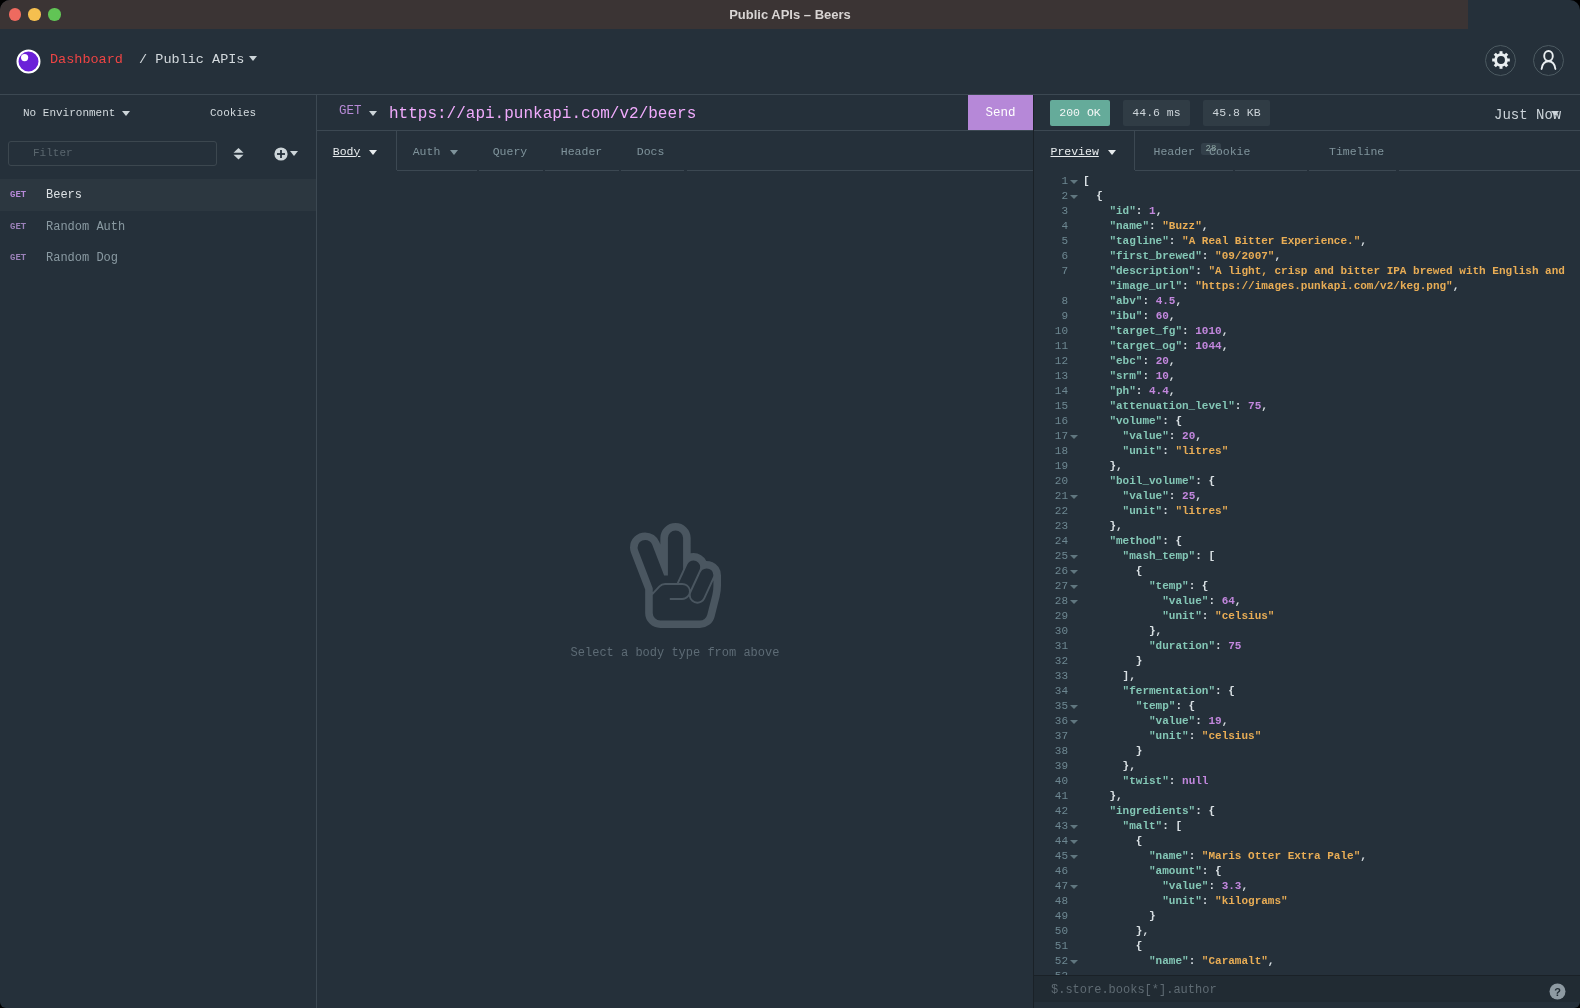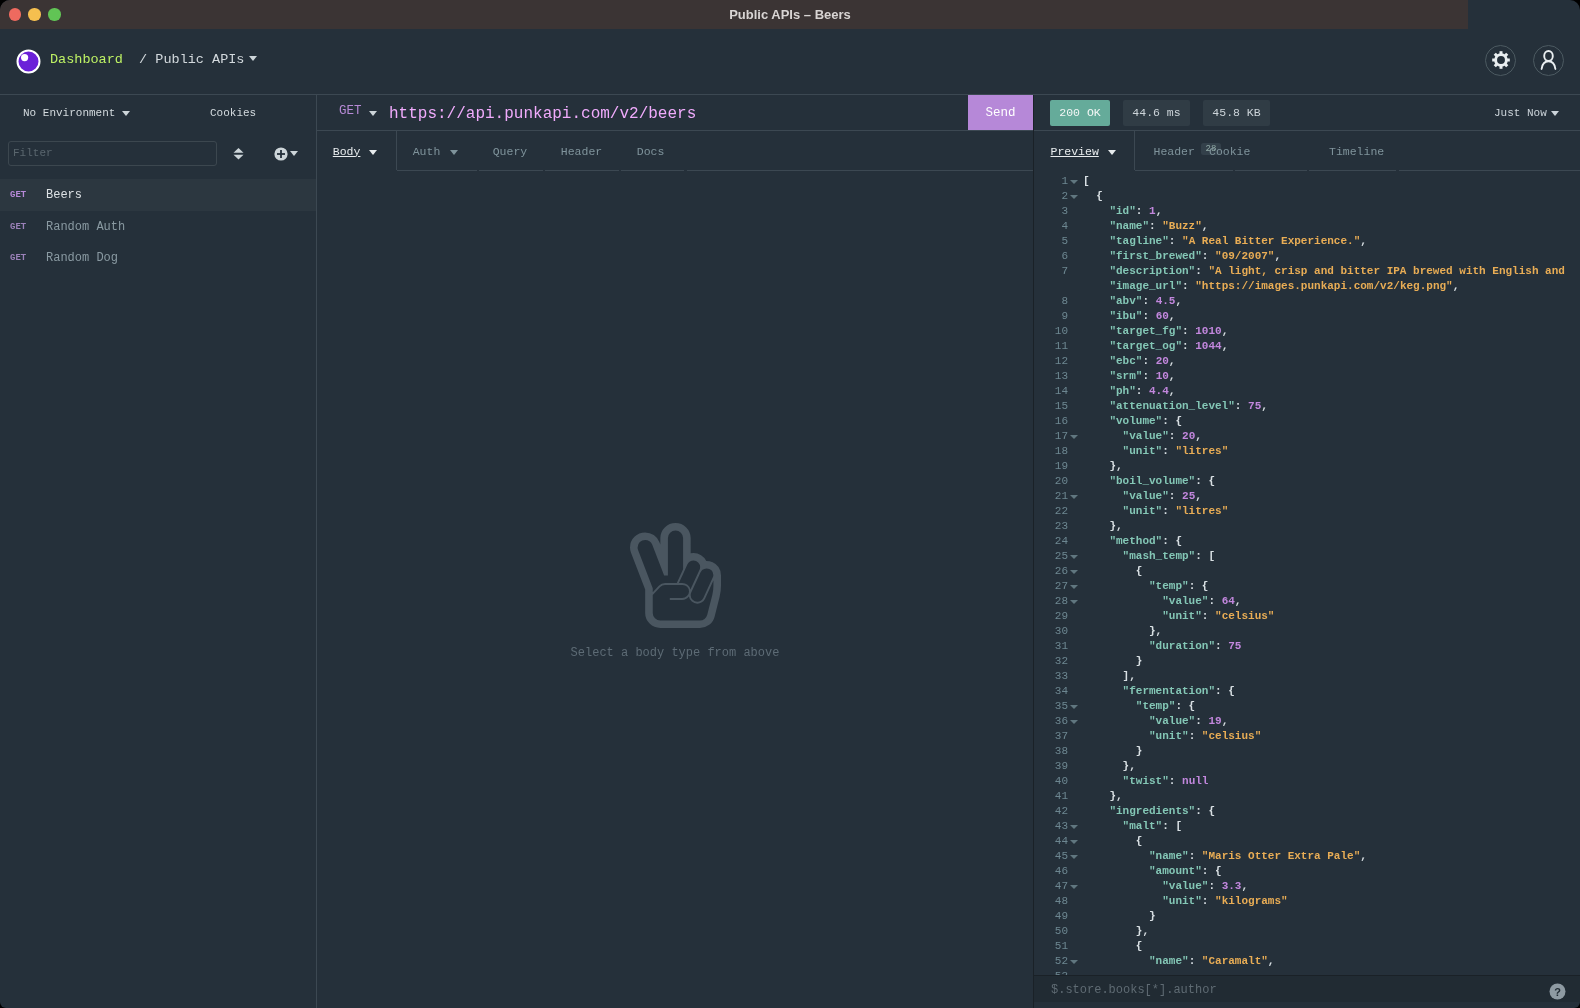--- a/index.html
+++ b/index.html
@@ -7,48 +7,48 @@
 body{font-family:"Liberation Mono",monospace;position:relative}
 .abs{position:absolute}
 #win{position:absolute;inset:0;background:#25303a;border-radius:10px 10px 6px 6px;overflow:hidden}
 
 #titlebar{position:absolute;left:0;top:0;width:1468px;height:29px;background:#3b3434}
 .tl{position:absolute;top:8px;width:12.5px;height:12.5px;border-radius:50%}
 #title{position:absolute;left:0;top:0;width:1580px;height:29px;line-height:29px;text-align:center;font-family:"Liberation Sans",sans-serif;font-weight:bold;font-size:13px;color:#d8d4d3}
 
 #hdr{position:absolute;left:0;top:29px;width:1580px;height:65px}
 #crumb{position:absolute;left:50px;top:22px;height:17px;line-height:17px;font-size:13.5px;color:#d3d9dd}
-#crumb .dash{color:#bef264}
+#crumb .dash{color:#ef4444}
 .circbtn{position:absolute;top:15.5px;width:31px;height:31px;border:1px solid #4c5a61;border-radius:50%}
 
 .hline{position:absolute;height:1px;background:#3c4852}
 .vline{position:absolute;width:1px;background:#3c4852}
 
 #sb-env{position:absolute;left:23px;top:107px;font-size:11px;color:#d3dade}
 #sb-cookies{position:absolute;left:210px;top:107px;font-size:11px;color:#d3dade}
-#sb-filter{position:absolute;left:8px;top:141px;width:209px;height:25px;border:1px solid #3c474f;border-radius:3px;font-size:11px;color:#5a666e;line-height:23px;padding-left:4px}
+#sb-filter{position:absolute;left:8px;top:141px;width:209px;height:25px;border:1px solid #3c474f;border-radius:3px;font-size:11px;color:#5a666e;line-height:23px;padding-left:24px}
 .row{position:absolute;left:0;width:316px;height:31.5px}
 .row .get{position:absolute;left:10px;top:11px;font-size:9px;font-weight:bold;color:#b286d2;letter-spacing:0px}
 .row .nm{position:absolute;left:46px;top:9px;font-size:12px;color:#8a9aa2}
 .caret{display:inline-block;width:0;height:0;border-left:4.5px solid transparent;border-right:4.5px solid transparent;border-top:5px solid #cdd5d9}
 
 #url-get{position:absolute;left:339px;top:104px;font-size:12.5px;color:#b78ad6}
 #url-text{position:absolute;left:389px;top:105px;font-size:16px;color:#f0abfc}
 #send{position:absolute;left:968px;top:95px;width:65px;height:36px;background:#b688d8;color:#fff;font-size:12.5px;text-align:center;line-height:36px;font-family:"Liberation Mono",monospace}
 .tab{position:absolute;top:144.5px;font-size:11.5px;color:#7f939b}
 .tab.active{color:#e8ecee}
 .tab.active .lbl{text-decoration:underline}
 .badge{position:absolute;left:1201px;top:142.5px;height:12.5px;line-height:12.5px;background:#33404a;border-radius:2.5px;font-size:9px;color:#93aca8;padding:0 4.5px}
 
 #empty-icon{position:absolute;left:630px;top:523px}
 #empty-text{position:absolute;left:317px;width:716px;top:646px;text-align:center;font-size:12px;color:#5d6b75}
 
 .chip{position:absolute;top:100px;height:26px;border-radius:2px;background:#303c45;color:#ccd4d9;font-size:11.5px;text-align:center;line-height:26px}
 #chip-ok{background:#65ab9a;color:#f2f6f5}
-#justnow{position:absolute;left:1494px;top:106.5px;font-size:11px;color:#ccd4da}
+#justnow{position:absolute;left:1494px;top:106.5px;font-size:14px;color:#ccd4da}
 
 #gutter{position:absolute;left:1040px;top:174px;width:28px;font-size:11px;color:#6d8791;text-align:right}
 #gutter div{height:15px;line-height:15px;position:relative}
 #gutter i{position:absolute;right:-9.5px;top:5.5px;width:0;height:0;border-left:4px solid transparent;border-right:4px solid transparent;border-top:4.5px solid #60767f}
 #code{position:absolute;left:1083px;top:174px;width:497px;font-size:11px;font-weight:bold;color:#d9e0e4;overflow:hidden;height:801px}
 #code div{height:15px;line-height:15px;white-space:pre}
 .k{color:#84c7b6}
 .s{color:#e9ad55}
 .n{color:#c287dd}
 .u{color:#e9ad55;}

